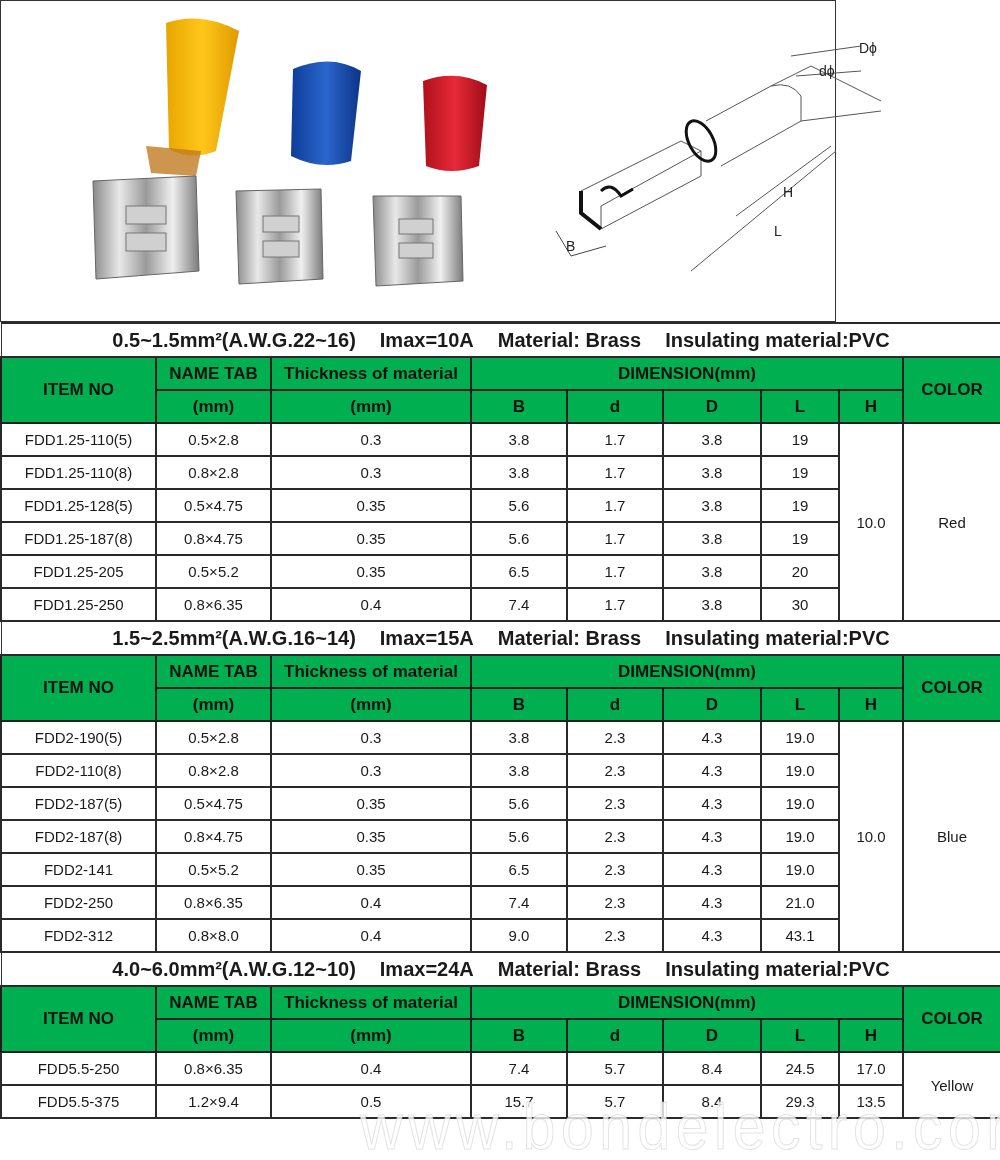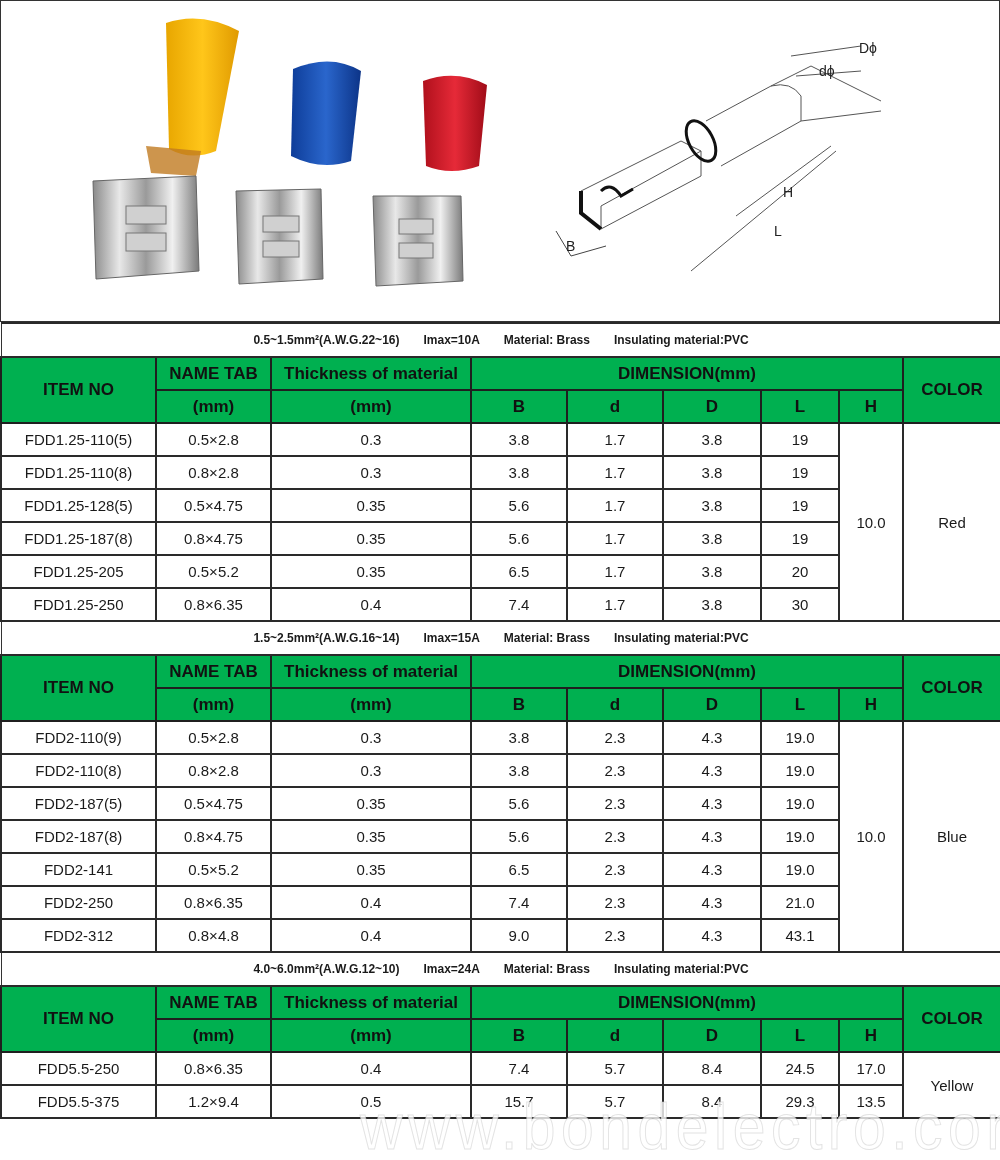--- a/index.html
+++ b/index.html
@@ -1,21 +1,21 @@
 <!DOCTYPE html>
 <html><head>
 <meta charset="utf-8">
 <style>
   html,body{margin:0;padding:0;background:#fff;}
   body{width:1000px;height:1160px;position:relative;overflow:hidden;font-family:"Liberation Sans",sans-serif;color:#1a1a1a;}
-  .photo-panel{position:absolute;left:0;top:0;width:1000px;height:322px;border:1px solid #333;box-sizing:border-box;background:#fff;}
+  .photo-panel{position:absolute;left:0;top:0;width:836px;height:322px;border:1px solid #333;box-sizing:border-box;background:#fff;}
   .sheet{position:absolute;left:0;top:322px;width:1000px;}
   table.spec{border-collapse:collapse;width:1000px;table-layout:fixed;}
   table.spec td{border:2px solid #2a2a2a;text-align:center;padding:0;font-size:15px;height:31px;}
-  table.spec td.sec-title{height:32px;font-size:12px;font-weight:bold;background:#fff;border-left:1px solid #333;border-right:1px solid #333;}
+  table.spec td.sec-title{height:32px;font-size:20px;font-weight:bold;background:#fff;border-left:1px solid #333;border-right:1px solid #333;}
   .sec-title span{margin:0 12px;}
   table.spec td.gh{background:#00b050;font-weight:bold;font-size:17px;color:#111;border-color:#1f1f1f;}
   .watermark{position:absolute;left:360px;top:1090px;font-size:64px;color:rgba(255,255,255,0.78);letter-spacing:6px;font-family:"Liberation Sans",sans-serif;font-weight:300;pointer-events:none;white-space:nowrap;transform:scaleX(0.92);transform-origin:left top;-webkit-text-stroke:1px rgba(200,200,200,0.5);}
 </style>
 </head>
 <body>
 
 <div class="photo-panel">
   <svg width="1000" height="322" viewBox="0 0 1000 322">
     <defs>
@@ -189,21 +189,21 @@
         <tr>
           <td class="gh">(mm)</td>
           <td class="gh">(mm)</td>
           <td class="gh">B</td>
           <td class="gh">d</td>
           <td class="gh">D</td>
           <td class="gh">L</td>
           <td class="gh">H</td>
         </tr>
         <tr>
-          <td>FDD2-110(9)</td>
+          <td>FDD2-190(5)</td>
           <td>0.5×2.8</td>
           <td>0.3</td>
           <td>3.8</td>
           <td>2.3</td>
           <td>4.3</td>
           <td>19.0</td>
           <td rowspan="7">10.0</td>
           <td rowspan="7">Blue</td>
         </tr>
         <tr>
@@ -246,21 +246,21 @@
           <td>FDD2-250</td>
           <td>0.8×6.35</td>
           <td>0.4</td>
           <td>7.4</td>
           <td>2.3</td>
           <td>4.3</td>
           <td>21.0</td>
         </tr>
         <tr>
           <td>FDD2-312</td>
-          <td>0.8×4.8</td>
+          <td>0.8×8.0</td>
           <td>0.4</td>
           <td>9.0</td>
           <td>2.3</td>
           <td>4.3</td>
           <td>43.1</td>
         </tr>
         <tr>
           <td class="sec-title" colspan="9"><span>4.0~6.0mm²(A.W.G.12~10)</span><span>Imax=24A</span><span>Material: Brass</span><span>Insulating material:PVC</span></td>
         </tr>
         <tr>

